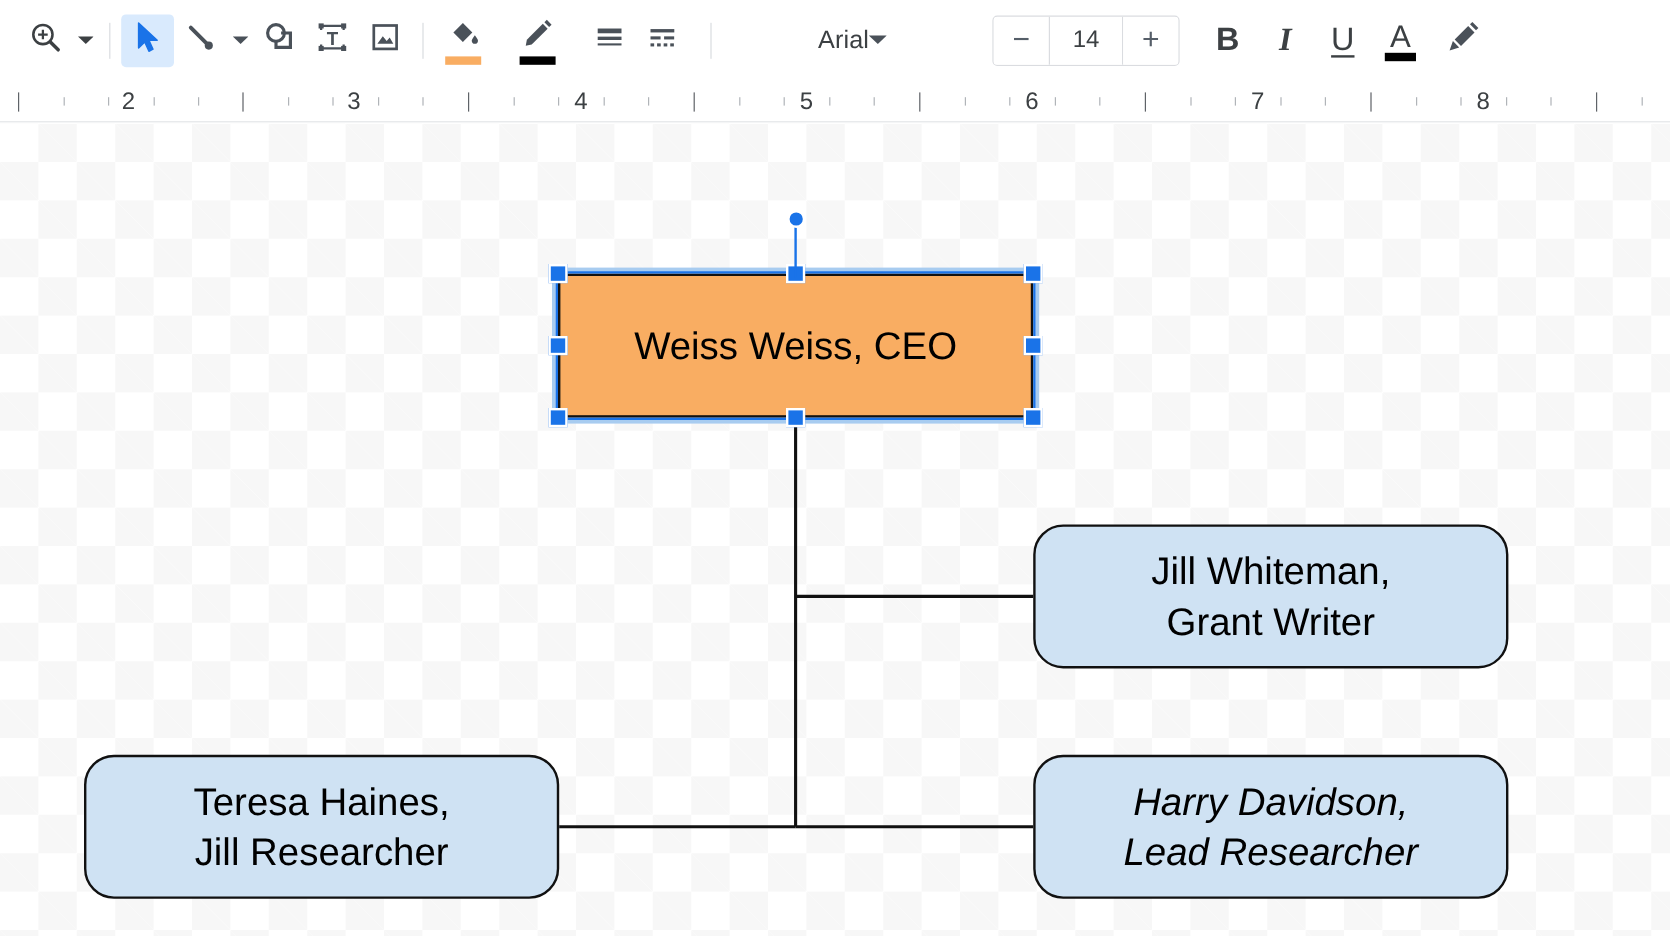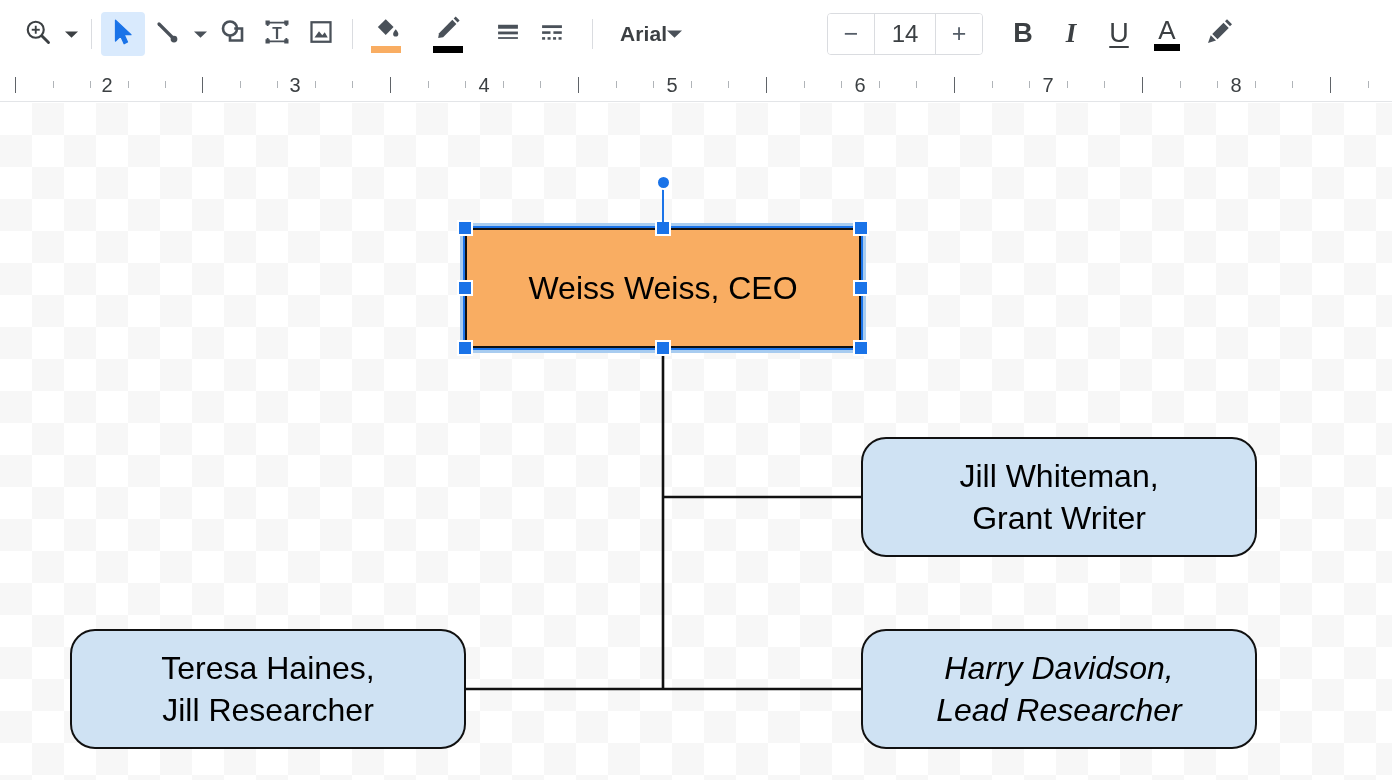--- a/index.html
+++ b/index.html
@@ -36,35 +36,35 @@
   .tb-sep {
     width: 1px; height: 30px; background: #dadce0; margin: 0 9px;
   }
   .swatch-btn { position: relative; display:flex; flex-direction:column;
     align-items:center; justify-content:center; height:44px; width:48px;
     border-radius:4px; cursor:pointer; }
   .swatch-bar { width: 30px; height: 7px; margin-top: 1px; }
 
   
   .font-name-box {
-    display:flex; align-items:center; justify-content:flex-start;
+    display:flex; align-items:center; justify-content:center;
     width: 205px; height: 42px; padding: 0 6px 0 18px;
-    cursor: pointer; border-radius: 3px; font-weight: bold;
+    cursor: pointer; border-radius: 3px;
   }
   .font-name-label { font-size: 21px; color: #3c4043; letter-spacing: .1px; }
   .size-group {
     display:flex; align-items:stretch; height: 42px;
     border: 1px solid #dadce0; border-radius: 4px; overflow: hidden;
     margin-left: 20px;
   }
   .size-btn { width: 46px; display:flex; align-items:center; justify-content:center;
     cursor:pointer; font-size: 25px; color: #555e68; background:#fff; }
   .size-sep { width:1px; background:#dadce0; }
   .size-val { width: 60px; display:flex; align-items:center; justify-content:center;
-    font-size: 24px; color:#3c4043; background:#fff; cursor:text; }
+    font-size: 20px; color:#3c4043; background:#fff; cursor:text; }
 
   .ts-btn { display:flex; align-items:center; justify-content:center;
     width: 48px; height: 44px; border-radius:4px; cursor:pointer;
     font-size: 27px; color:#3c4043; }
   .ts-btn.bold { font-weight: 700; }
   .ts-btn.italic { font-style: italic; font-family:"Liberation Serif", serif; font-weight:700;}
   .ts-btn.under { text-decoration: underline; text-underline-offset: 4px; }
   .textcolor-btn { position:relative; display:flex; flex-direction:column;
       align-items:center; justify-content:center; width:48px; height:44px;
       cursor:pointer; }

